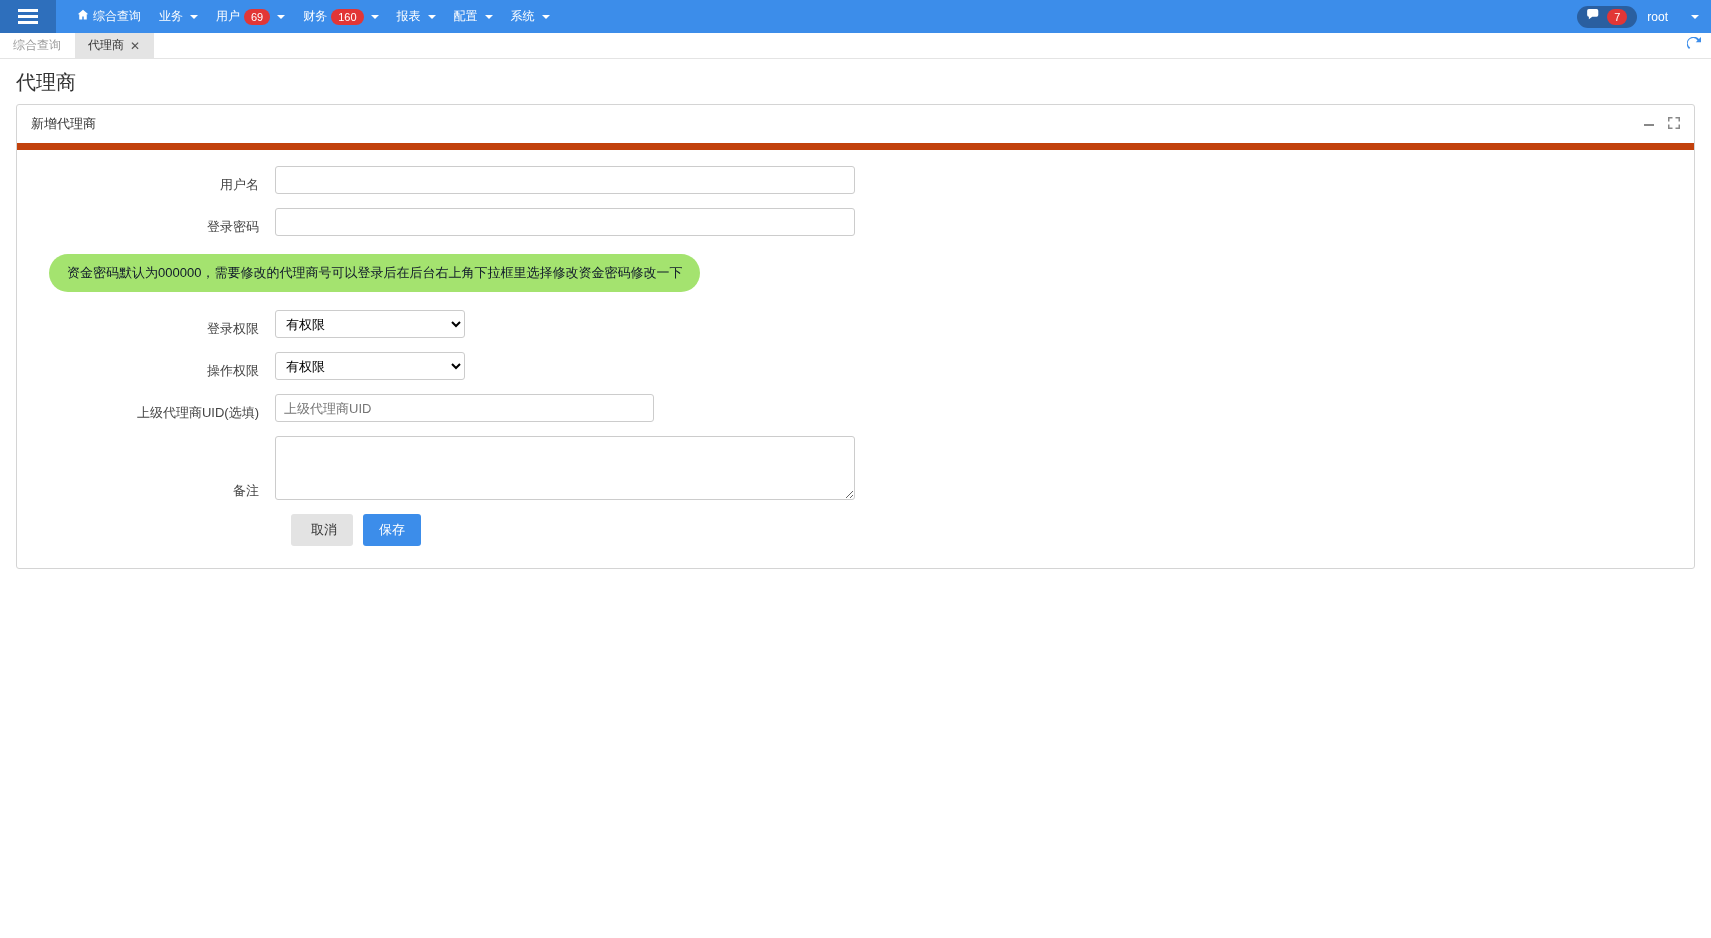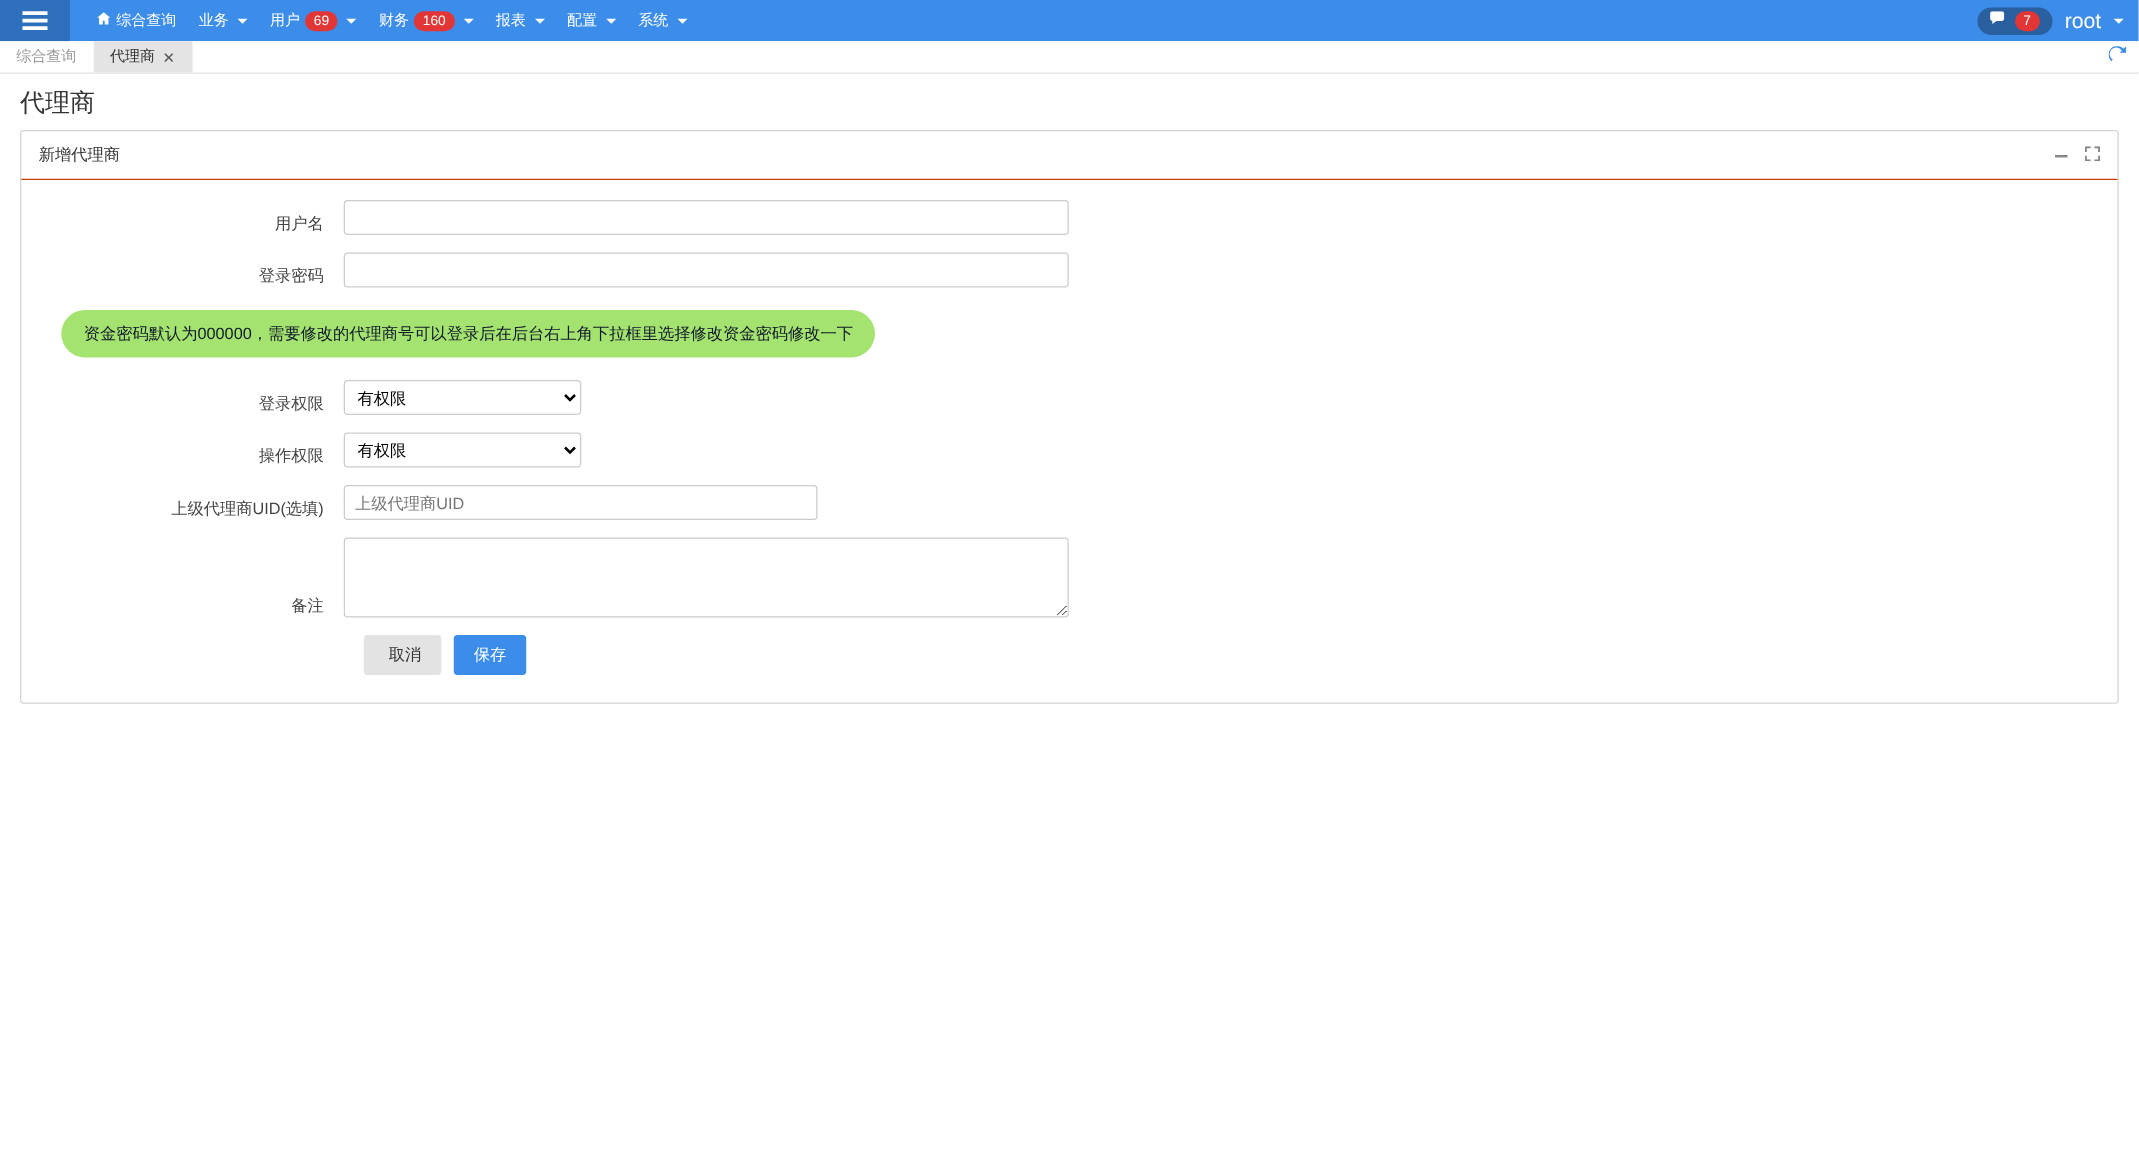--- a/index.html
+++ b/index.html
@@ -80,22 +80,22 @@
   background: #2a5fa0;
   border-radius: 14px;
   padding: 3px 10px;
   display: flex;
   align-items: center;
   gap: 6px;
 }
 .user-name {
   display: flex;
   align-items: center;
-  gap: 7px;
-  font-size: 17px;
+  gap: 20px;
+  font-size: 12px;
 }
 
 
 .tabs-row {
   border-bottom: 1px solid #e4e4e4;
   height: 26px;
   display: flex;
   align-items: stretch;
   position: relative;
   background: #fff;
@@ -132,21 +132,21 @@
 }
 
 .panel {
   margin: 0 16px 16px;
   border: 1px solid #d4d4d4;
   border-radius: 3px;
   background: #fff;
 }
 .panel-header {
   padding: 10px 14px;
-  border-bottom: 1px solid #c2410c;
+  border-bottom: 7px solid #c2410c;
   display: flex;
   align-items: center;
   font-size: 13px;
   color: #333;
 }
 .panel-header .tools {
   margin-left: auto;
   display: flex;
   gap: 14px;
   color: #888;

